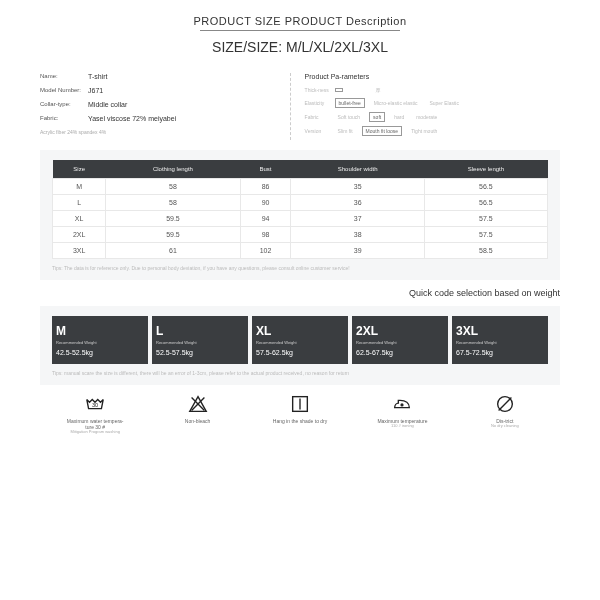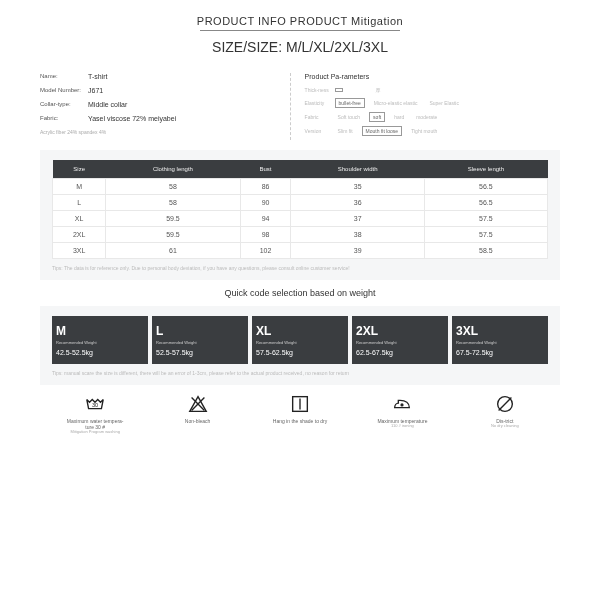--- a/index.html
+++ b/index.html
@@ -29,39 +29,39 @@
   .param-opt { margin-right: 6px; padding: 1px 3px; }
   .param-opt.active { border: 1px solid #999; color: #666; }
 
   .size-block { background: #f5f6f7; padding: 10px 12px 8px; margin-bottom: 8px; }
   .size-table { width: 100%; border-collapse: collapse; }
   .size-table th { background: #3a3d40; color: #eee; font-weight: 400; font-size: 6px; padding: 6px 2px; }
   .size-table td { background: #fff; border: 1px solid #e8e8e8; text-align: center; font-size: 7px; padding: 4px 2px; color: #555; }
   .size-table td:first-child { font-weight: 500; }
   .tips { font-size: 5px; color: #bbb; margin-top: 6px; line-height: 1.4; }
 
-  .weight-title { text-align: center; font-size: 9px; margin: 8px 0; }
+  .weight-title { text-align: right; font-size: 9px; margin: 8px 0; }
   .weight-block { background: #f5f6f7; padding: 10px 12px 8px; margin-bottom: 8px; }
   .weight-cards { display: flex; gap: 4px; }
   .wcard { flex: 1; background: #3a3d40; color: #fff; padding: 8px 4px; }
   .wcard-size { font-size: 12px; font-weight: 700; }
   .wcard-lbl { font-size: 4px; color: #ccc; margin: 3px 0; line-height: 1.2; }
   .wcard-range { font-size: 7px; font-weight: 500; }
 
   .care-row { display: flex; justify-content: space-between; margin-top: 8px; padding: 0 4px; }
   .care { flex: 1; text-align: center; display: flex; flex-direction: column; align-items: center; }
   .care-icon { width: 22px; height: 22px; margin-bottom: 3px; display:flex; align-items:center; justify-content:center; }
   .care-icon svg { width: 22px; height: 22px; stroke: #222; fill: none; stroke-width: 1.5; }
   .care-lbl { font-size: 5px; color: #666; line-height: 1.2; max-width: 60px; }
   .care-sub { font-size: 4px; color: #aaa; line-height: 1.2; max-width: 60px; }
 </style>
 </head>
 <body>
 
-<div class="title">PRODUCT INFO PRODUCT Mitigation</div>
+<div class="title">PRODUCT SIZE PRODUCT Description</div>
 <div class="title-underline"></div>
 <div class="size-line">SIZE/SIZE: M/L/XL/2XL/3XL</div>
 
 <div class="info-row">
   <div class="info-left">
     <div class="info-item">
         <span class="info-label">Name:</span>
         <span class="info-val">T-shirt</span>
       </div>
     <div class="info-item">

